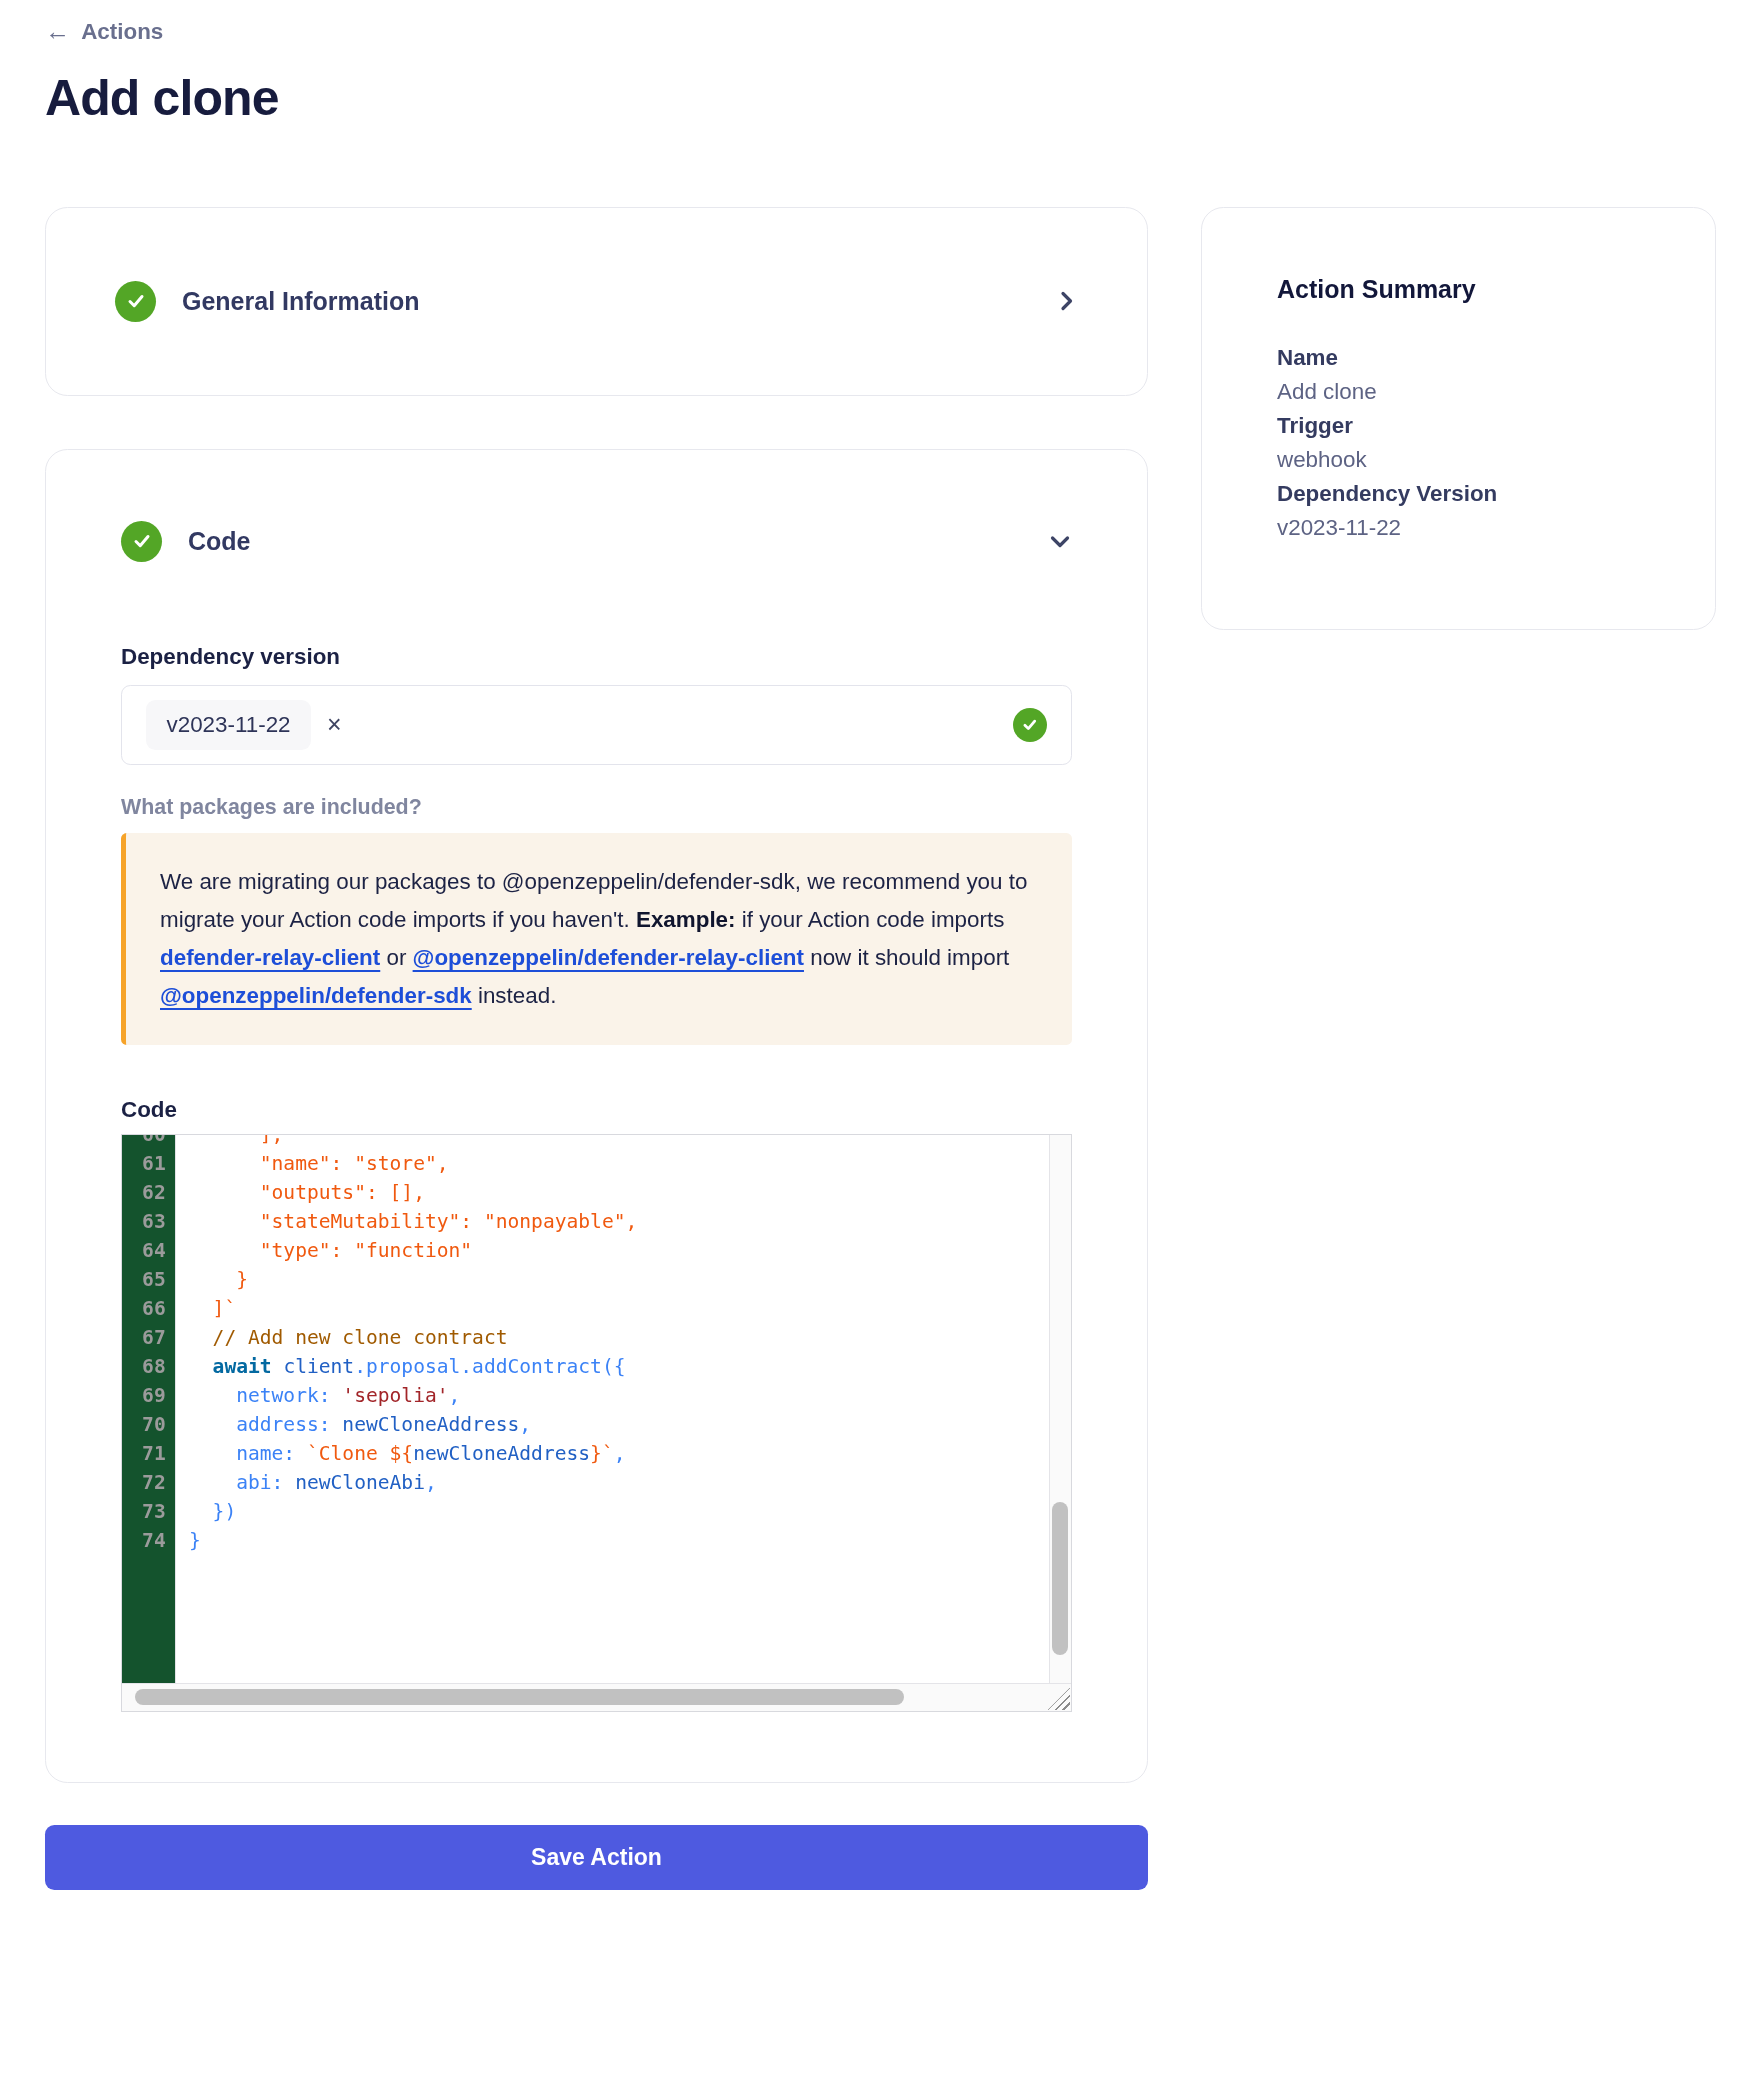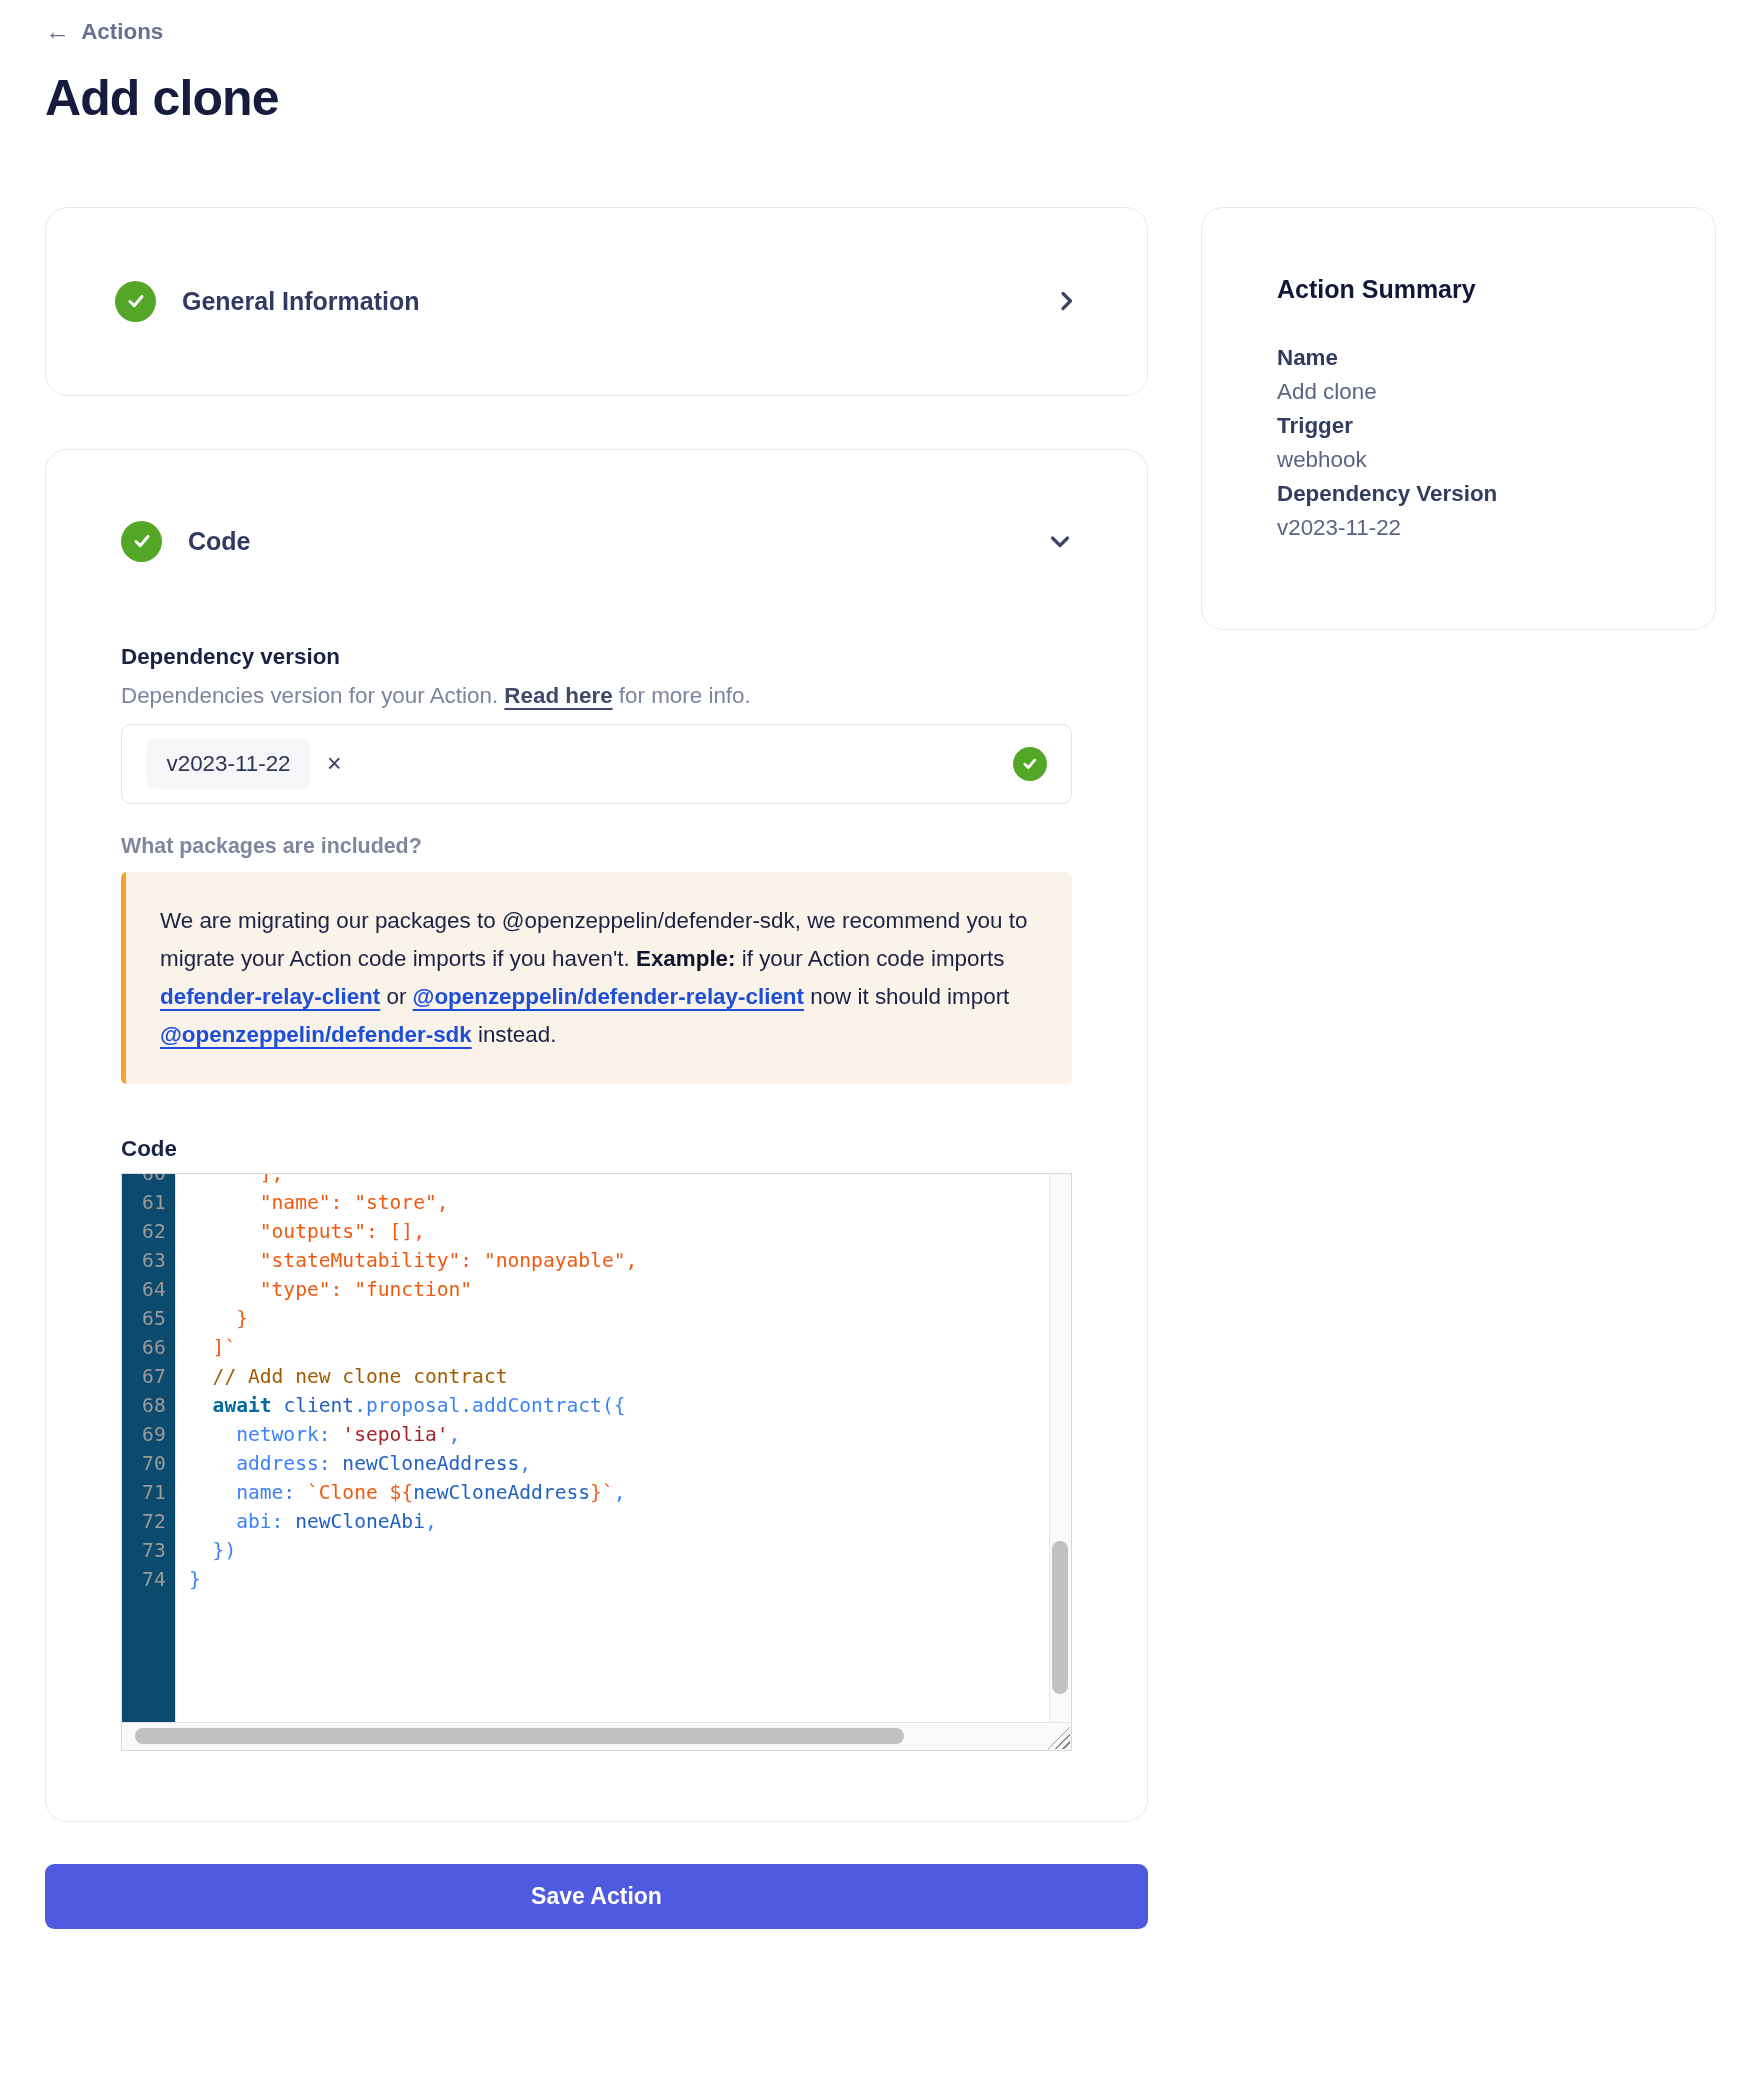--- a/index.html
+++ b/index.html
@@ -51,21 +51,21 @@
   .note-box { margin-top:13px; background:#faf3e9; border-left:5.6px solid #f6a329; border-radius:5.6px; padding:30px 34px; font-size:22.4px; line-height:38px; color:#1c2244; }
   .note-box .seg-normal { color:#1c2244; }
   .note-box .seg-bold { color:#10152e; font-weight:700; }
   .note-box .seg-link { color:#1d4ed8; font-weight:700; text-decoration:underline; text-underline-offset:4.7px; cursor:pointer; }
 
   .code-desc { margin-top:11.2px; font-size:22.4px; color:#7d83a2; line-height:34px; max-width:839px; }
 
   
   .editor { margin-top:11.2px; height:578px; border:0.9px solid #d8d9de; display:flex; flex-direction:column; position:relative; background:#fff; }
   .editor-main { flex:1; display:flex; overflow:hidden; }
-  .gutter { width:54px; flex:none; background:#0c4a6e; border-right:0.9px solid #e2e2e6; text-align:right; padding-right:9.3px; overflow:hidden; }
+  .gutter { width:54px; flex:none; background:#14532d; border-right:0.9px solid #e2e2e6; text-align:right; padding-right:9.3px; overflow:hidden;font-weight:bold; }
   .gutter-inner, .code-inner { margin-top:-15px; font-family:"DejaVu Sans Mono", monospace; font-size:19.6px; line-height:29px; }
   .gutter-inner { color:#9b9b9b; }
   .code-pane { flex:1; overflow:hidden; padding-left:13px; }
   .code-inner { white-space:pre; color:#1b1b1b; }
   .tk-p  { color:#3b82f6; }
   .tk-kw { color:#0369a1;font-weight:bold; }
   .tk-v  { color:#2160c4; }
   .tk-s  { color:#a22529; }
   .tk-s2 { color:#f0590f; }
   .tk-cm { color:#a05a00; }
@@ -127,23 +127,20 @@
           </span>
           <span class="card-title">Code</span>
           <span class="head-chevron">
             <svg viewBox="0 0 24 24" width="24" height="24">
                 <path d="M4.5 9l7.5 7.5L19.5 9" stroke="#3d4466" stroke-width="3.2" fill="none" stroke-linecap="round" stroke-linejoin="round"></path>
               </svg>
           </span>
         </div>
 
         <div class="field-label">Dependency version</div>
-        <div class="field-desc">
-          <span>Dependencies version for your Action. </span><a class="dark-link">Read here</a><span> for more info.</span>
-        </div>
 
         <div class="tag-input">
           <span class="tag-chip">v2023-11-22</span>
           <span class="tag-remove">×</span>
           <span class="input-check">
             <svg viewBox="0 0 24 24">
                 <path d="M6 12.5l4.2 4.2L18 7.5" stroke="#ffffff" stroke-width="3.4" fill="none" stroke-linecap="round" stroke-linejoin="round"></path>
               </svg>
           </span>
         </div>

